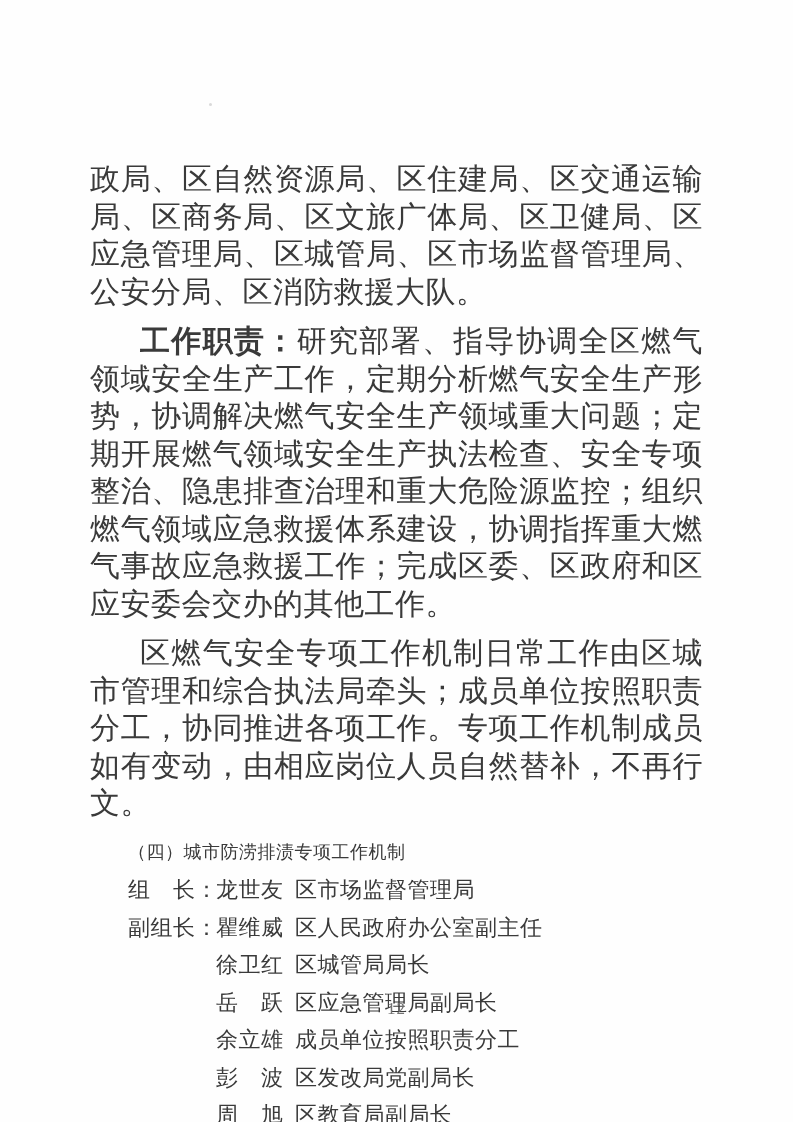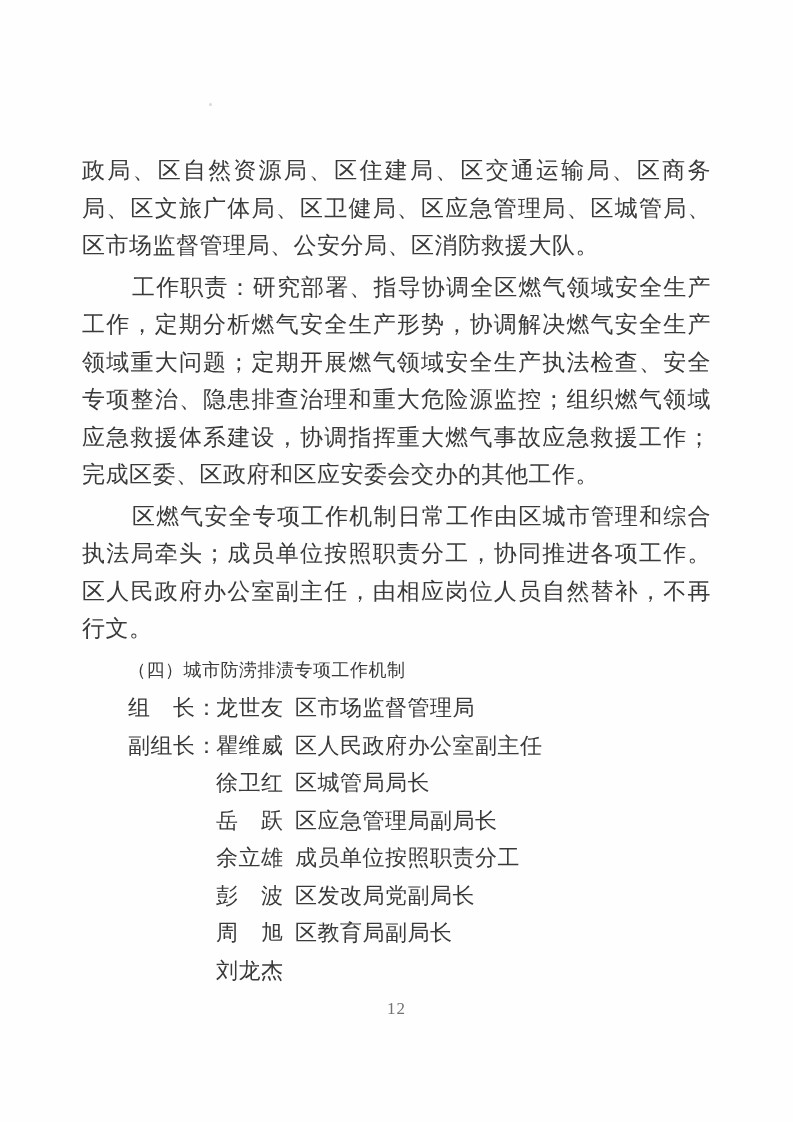--- a/index.html
+++ b/index.html
@@ -16,30 +16,30 @@
     color: #3a3a3a;
     overflow: hidden;
   }
   .content {
     position: absolute;
     left: 78px;
     top: 148px;
     width: 637px;
   }
   .para {
-    font-size: 23px;
+    font-size: 30px;
     line-height: 37.5px;
     text-align: justify;
     text-align-last: left;
     text-justify: inter-character;
-    margin: 4px;
+    margin: 12px;
     letter-spacing: 0.5px;
   }
   .para.indent { text-indent: 50px; }
-  .bold-lead { font-weight: normal; }
+  .bold-lead { font-weight: bold; }
   .section-heading {
     font-size: 18px;
     line-height: 37.5px;
     padding-left: 50px;
     letter-spacing: 0.5px;
   }
   .roster { }
   .roster-row {
     display: flex;
     font-size: 22px;
@@ -84,21 +84,21 @@
 
 <div class="page">
   <div class="scan-speck"></div>
 
   <div class="content">
 
     <p class="para">政局、区自然资源局、区住建局、区交通运输局、区商务局、区文旅广体局、区卫健局、区应急管理局、区城管局、区市场监督管理局、公安分局、区消防救援大队。</p>
 
     <p class="para indent"><span class="bold-lead">工作职责：</span><span>研究部署、指导协调全区燃气领域安全生产工作，定期分析燃气安全生产形势，协调解决燃气安全生产领域重大问题；定期开展燃气领域安全生产执法检查、安全专项整治、隐患排查治理和重大危险源监控；组织燃气领域应急救援体系建设，协调指挥重大燃气事故应急救援工作；完成区委、区政府和区应安委会交办的其他工作。</span></p>
 
-    <p class="para indent">区燃气安全专项工作机制日常工作由区城市管理和综合执法局牵头；成员单位按照职责分工，协同推进各项工作。区人民政府办公室副主任，由相应岗位人员自然替补，不再行文。</p>
+    <p class="para indent">区燃气安全专项工作机制日常工作由区城市管理和综合执法局牵头；成员单位按照职责分工，协同推进各项工作。专项工作机制成员如有变动，由相应岗位人员自然替补，不再行文。</p>
 
     <div class="section-heading">（四）城市防涝排渍专项工作机制</div>
 
     <div class="roster">
 
       <div class="roster-row">
         <span class="roster-label">组　长：</span><span class="roster-name">龙世友</span><span class="roster-title">区市场监督管理局</span>
       </div>
 
       <div class="roster-row">

